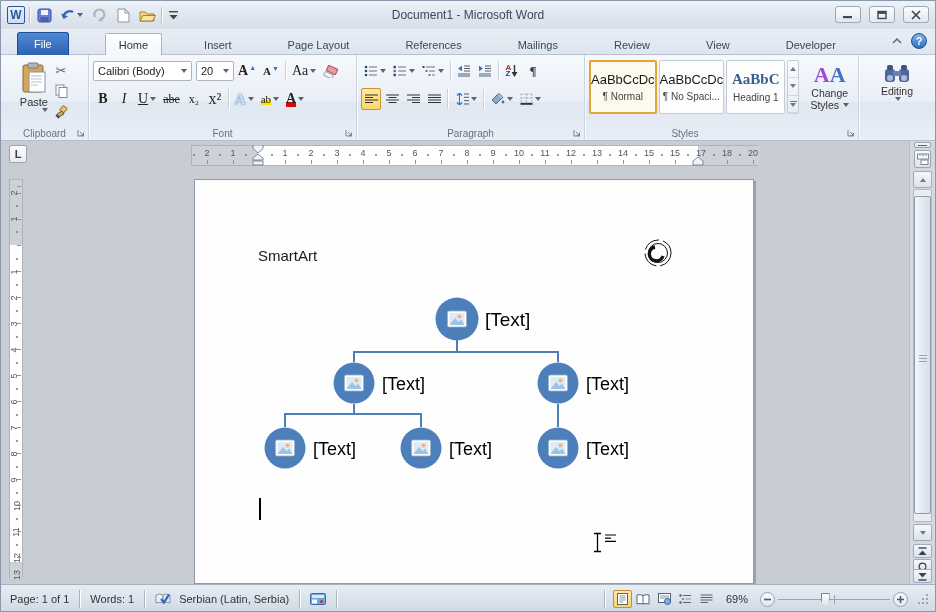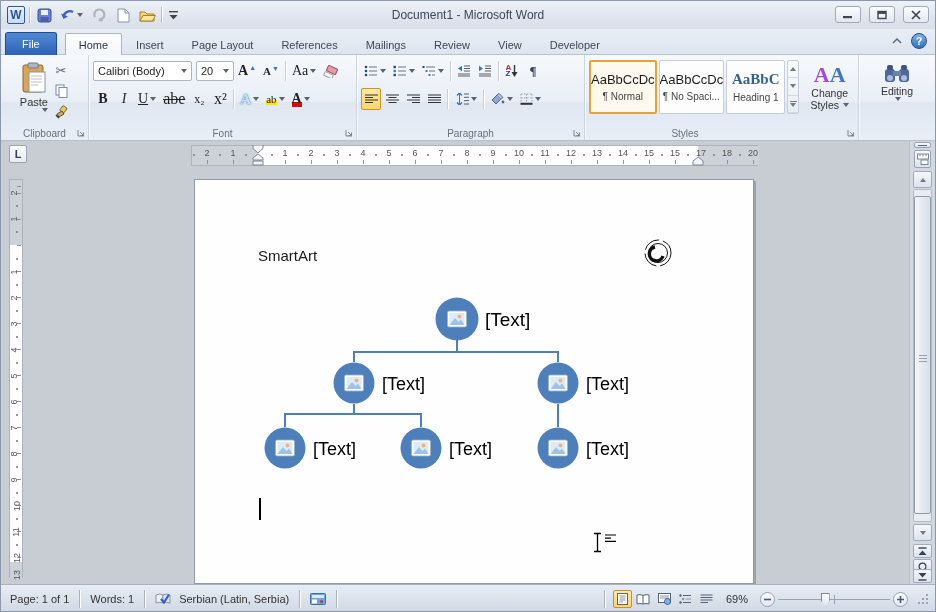--- a/index.html
+++ b/index.html
@@ -10,21 +10,21 @@
   .titlebar{position:absolute;left:0;top:0;width:100%;height:28px;background:linear-gradient(#eef2f8,#dfe5ee 60%,#d8dfe9);}
   .qat{position:absolute;left:6px;top:4px;display:flex;align-items:center;gap:4px;height:20px;}
   .qbtn{width:20px;height:20px;display:flex;align-items:center;justify-content:center;border-radius:2px;}
   .qsep{width:1px;height:16px;background:#b6bfcc;box-shadow:1px 0 0 #fff;}
   .title{position:absolute;left:0;top:0;width:100%;height:28px;display:flex;align-items:center;justify-content:center;font-size:12px;color:#3e4757;}
   .winbtns{position:absolute;right:6px;top:5px;display:flex;gap:8px;}
   .wbtn{width:26px;height:17px;display:flex;align-items:center;justify-content:center;background:linear-gradient(#fbfcfd,#e3e8ef);border:1px solid #9fa9b8;border-radius:3px;}
   .wordlogo{width:18px;height:18px;background:linear-gradient(#eaf1fa,#c9dbf2);border:1px solid #2b5797;border-radius:2px;display:flex;align-items:center;justify-content:center;font-weight:bold;color:#2b5797;font-size:12px;}
 
   
-  .tabrow{position:absolute;left:0;top:28px;width:100%;height:26px;background:linear-gradient(#e9eef5,#dee5ef);border-bottom:1px solid #b9c2d1;display:flex;align-items:flex-end;padding-left:4px;}
+  .tabrow{position:absolute;left:0;top:28px;width:100%;height:26px;background:linear-gradient(#e9eef5,#dee5ef);border-bottom:1px solid #b9c2d1;display:flex;align-items:flex-end;padding-left:16px;gap:28px;}
   .tab{height:22px;padding:0 13px;display:flex;align-items:center;color:#3e4757;border:1px solid transparent;border-bottom:none;border-radius:2px 2px 0 0;margin-bottom:-1px;}
   .tab.file{background:linear-gradient(#4f8ad6,#2d62b5);color:#fff;border-color:#1f4c95;height:23px;padding:0 16px;margin-right:8px;border-radius:3px 3px 0 0;}
   .tab.active{background:linear-gradient(#fdfefe,#f3f6fb);border-color:#aab4c3;color:#2b3442;}
   .tabrow-right{position:absolute;right:8px;top:32px;display:flex;align-items:center;gap:8px;}
   .helpbtn{width:16px;height:16px;border-radius:50%;background:linear-gradient(#7fb2e8,#2f6fc1);border:1px solid #1d4e94;color:#fff;font-weight:bold;font-size:11px;display:flex;align-items:center;justify-content:center;}
 
   
   .ribbon{position:absolute;left:0;top:54px;width:100%;height:86px;background:linear-gradient(#f6f9fc,#e9eef6 55%,#dfe7f1 56%,#e9eef6);border-bottom:1px solid #b6bfcc;display:flex;}
   .rgroup{position:relative;height:100%;border-right:1px solid #ccd4e0;box-shadow:1px 0 0 rgba(255,255,255,.7);padding:3px 4px 16px 4px;}
   .rglabel{position:absolute;left:0;bottom:1px;width:100%;text-align:center;font-size:10px;color:#66707e;}
@@ -268,21 +268,21 @@
             <span class="serif" style="font-weight:bold">B</span>
           </span>
         <span class="sb">
             <span class="serif" style="font-style:italic">I</span>
           </span>
         <span class="sb">
             <span class="serif" style="text-decoration:underline">U</span>
             <span class="dd"></span>
           </span>
         <span class="sb">
-            <span class="serif" style="font-size:16px;text-decoration:line-through">abe</span>
+            <span class="serif" style="font-size:12px;text-decoration:line-through">abe</span>
           </span>
         <span class="sb">
             <span class="serif" style="font-size:12px">x₂</span>
           </span>
         <span class="sb">
             <span class="serif" style="font-size:16px">x²</span>
           </span>
         <span class="rsep"></span>
         <span class="sb">
             <span class="serif" style="font-weight:bold;font-size:15px;color:#cfe0f2;text-shadow:0 0 1px #5b9bd5,0 0 1px #5b9bd5,0 0 2px #5b9bd5">A</span>

